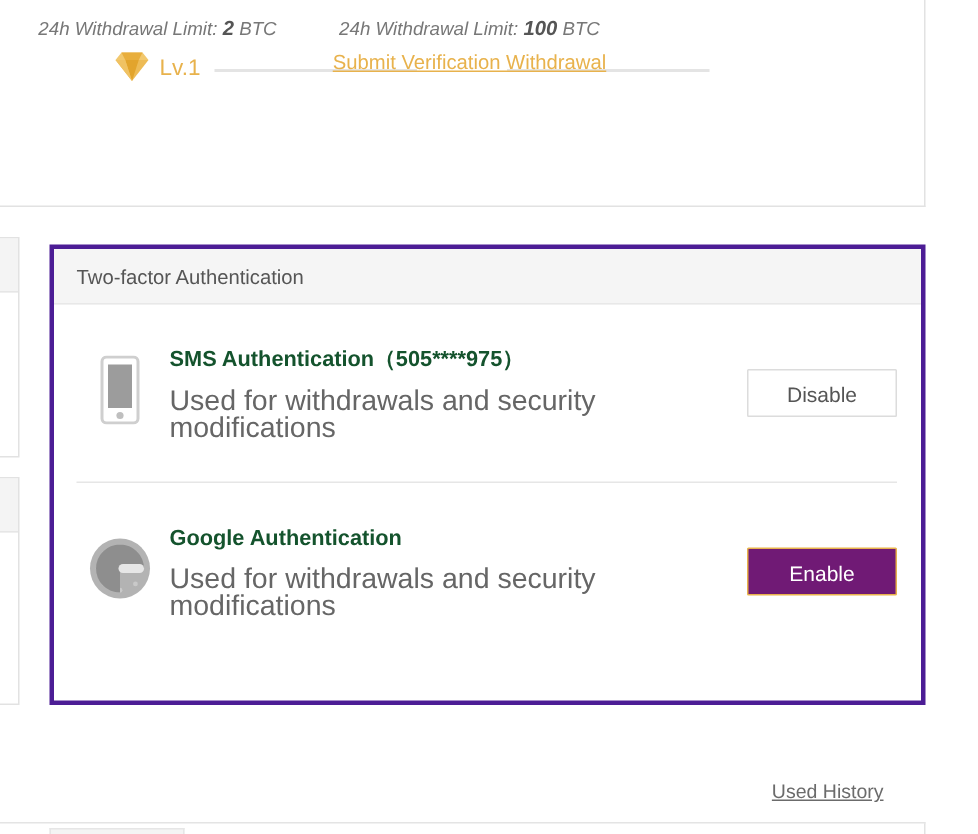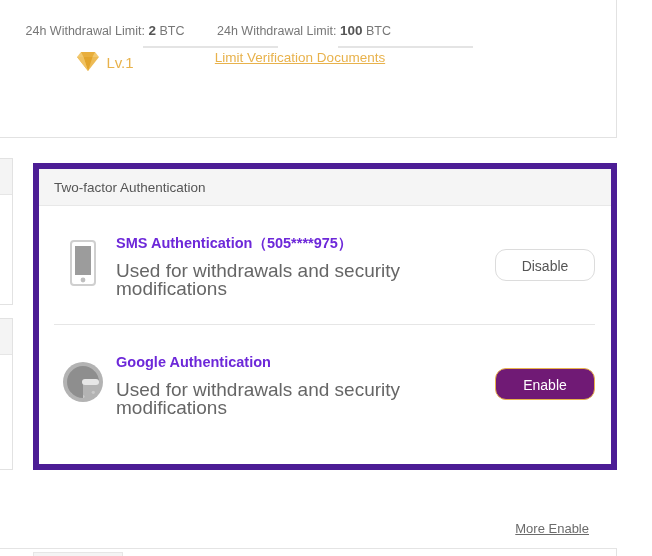--- a/index.html
+++ b/index.html
@@ -37,30 +37,31 @@
     width: 617px;
     height: 90px;
   }
 
   .level-col {
     position: absolute;
     top: 0;
     text-align: center;
   }
   .level-col.lv1 { left: 10px;  width: 190px; }
-  .level-col.lv2 { left: 205px; width: 190px; }
+  .level-col.lv2 { left: 218px; width: 190px; }
   .level-col.lv3 { left: 440px; width: 140px; }
 
   .limit-caption {
     font-size: 12.5px;
     color: #777777;
     line-height: 14px;
-    margin: 12px;
+    margin: 0;
     padding-top: 12px;
     white-space: nowrap;
+    font-style: italic;
   }
   .limit-caption .amount {
     font-weight: bold;
     color: #555555;
     font-size: 13.5px;
   }
 
   .level-badge {
     display: flex;
     align-items: center;
@@ -116,21 +117,21 @@
   }
 
   
   #twofa-card {
     position: absolute;
     left: 33px;
     top: 163px;
     width: 584px;
     height: 307px;
     background: #ffffff;
-    border: 6px solid #4c1d95;
+    border: 3px solid #4c1d95;
     box-sizing: border-box;
   }
   #twofa-header {
     height: 37px;
     background: #f5f5f5;
     border-bottom: 1px solid #e8e8e8;
     display: flex;
     align-items: center;
     padding-left: 15px;
     box-sizing: border-box;
@@ -155,21 +156,21 @@
     align-items: center;
     justify-content: center;
   }
   .auth-text {
     flex: 1 1 auto;
     padding-left: 4px;
   }
   .auth-title {
     font-size: 14.5px;
     font-weight: bold;
-    color: #6d28d9;
+    color: #14532d;
     line-height: 20px;
     margin: 0 0 9px 0;
     white-space: nowrap;
   }
   .auth-desc {
     font-size: 19px;
     color: #666666;
     line-height: 18px;
     margin: 0;
   }
@@ -180,21 +181,21 @@
   }
   .btn {
     display: inline-block;
     width: 100px;
     height: 32px;
     line-height: 32px;
     text-align: center;
     font-size: 14px;
     box-sizing: border-box;
     cursor: pointer;
-    border-radius: 11px;
+    border-radius: 1px;
     user-select: none;
   }
   .btn-outline {
     background: #ffffff;
     border: 1px solid #dcdcdc;
     color: #555555;
   }
   .btn-primary {
     background: #701a75;
     border: 1px solid #E8B24C;
@@ -277,21 +278,21 @@
         <span class="level-name gold">Lv.1</span>
       </div>
     </div>
 
     <div class="level-col lv2">
       <p class="limit-caption">
         <span>24h Withdrawal Limit:</span>
         <span class="amount">100</span>
         <span>BTC</span>
       </p>
-      <a class="level-link gold">Limit Verification Documents</a>
+      <a class="level-link gold">Submit Verification Withdrawal</a>
     </div>
 
 
   </div>
 </div>
 
 <div id="gutter-card-top" class="gutter-card">
   <div class="gutter-card-head"></div>
 </div>
 <div id="gutter-card-bottom" class="gutter-card">
@@ -348,17 +349,17 @@
       <p class="auth-desc">Used for withdrawals and security modifications</p>
     </div>
     <div class="auth-action">
       <span class="btn btn-primary">Enable</span>
     </div>
   </div>
 
 </div>
 
 <div id="more-history-row">
-  <a id="more-history-link">More Enable</a>
+  <a id="more-history-link">Used History</a>
 </div>
 
 <div id="bottom-strip"></div>
 <div id="bottom-strip-inner"></div>
 
 </body></html>

